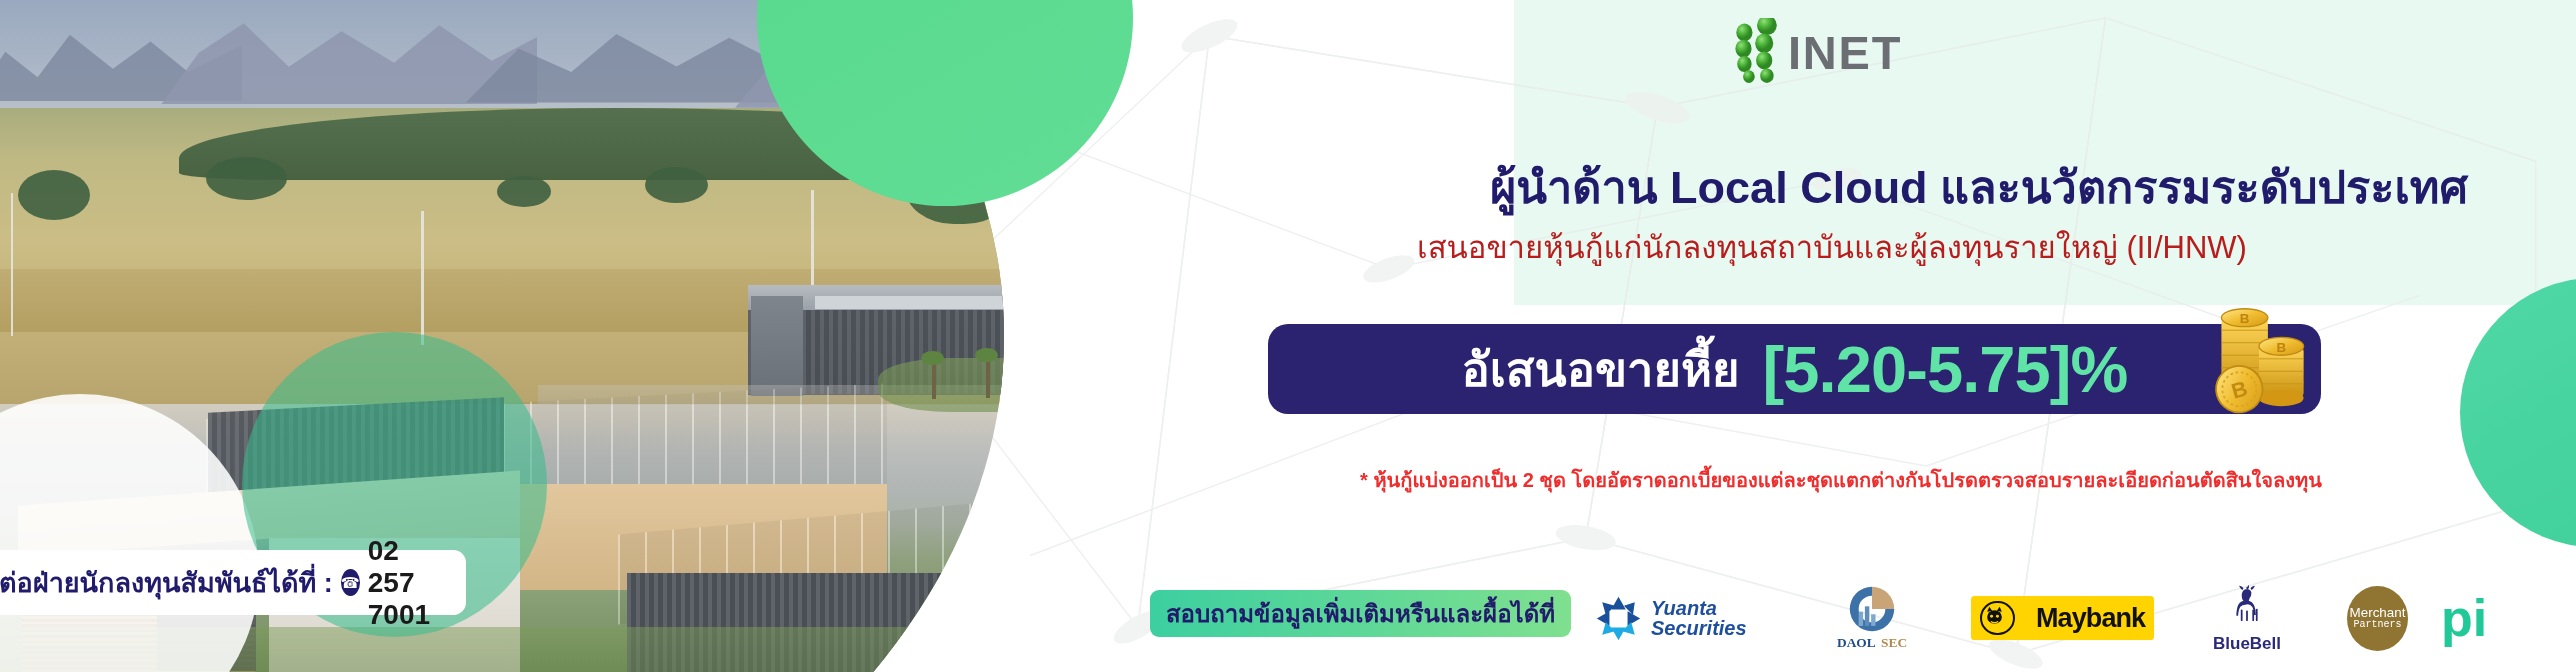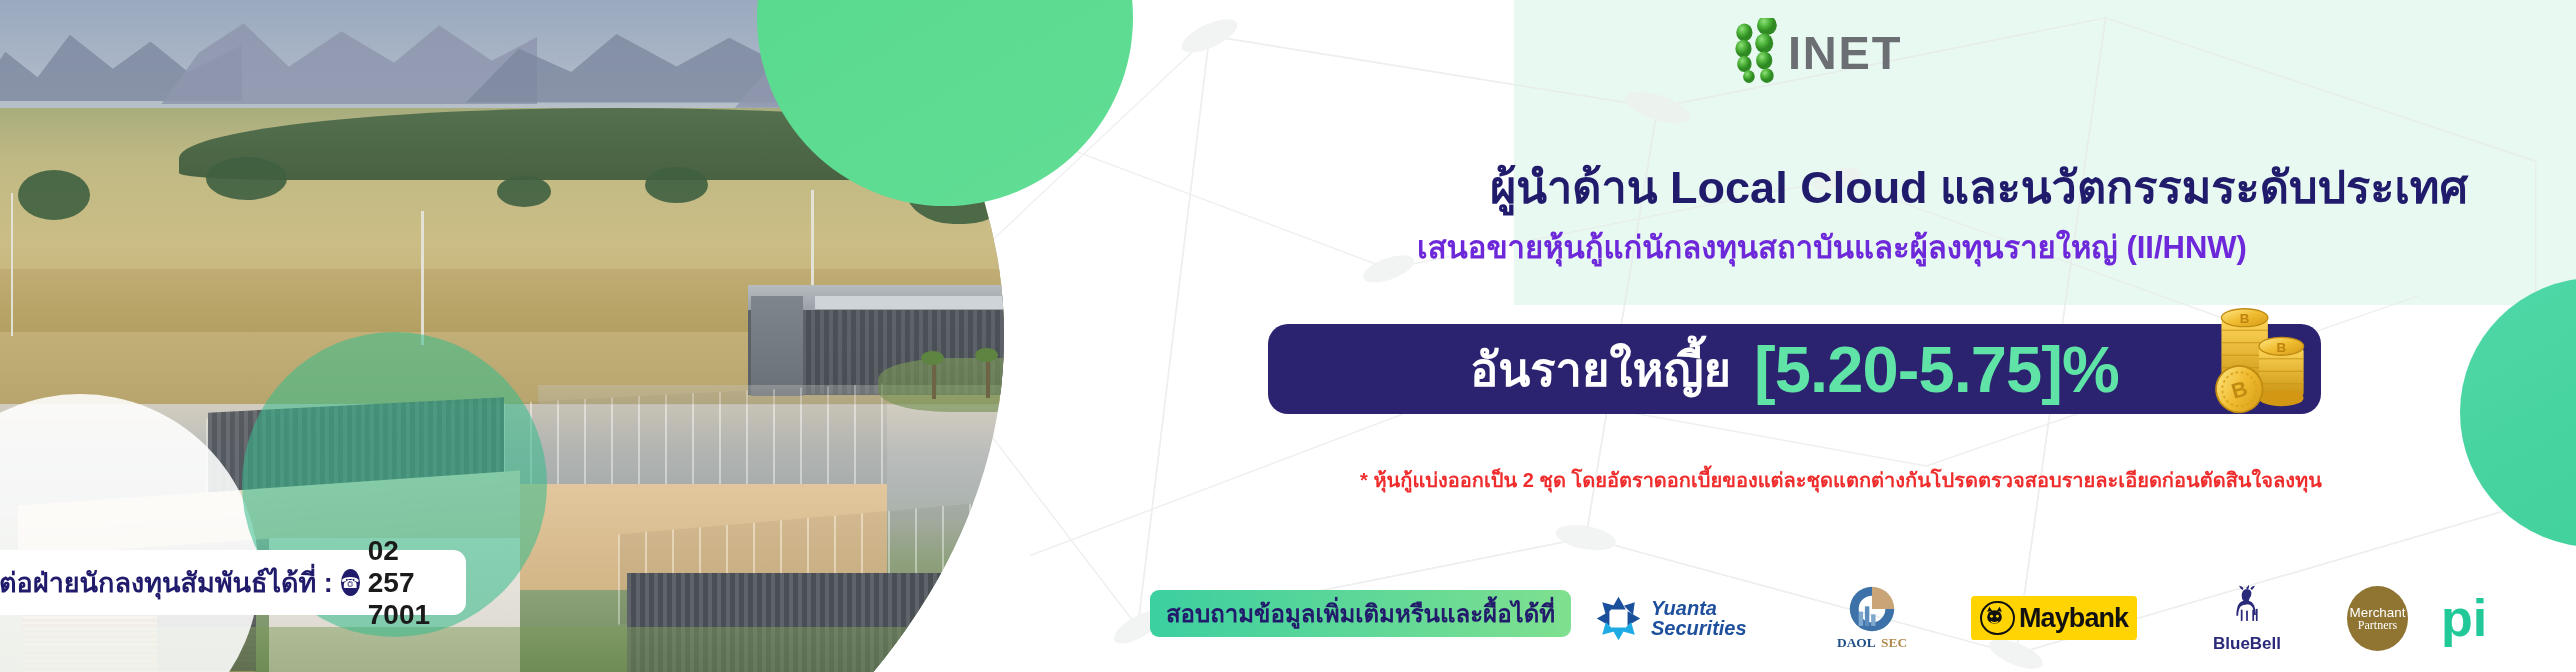--- a/index.html
+++ b/index.html
@@ -126,21 +126,21 @@
   .headline{
     position:absolute;left:1196px;top:151px;width:1272px;
     text-align:right;
     color:#211b6b;font-size:45px;font-weight:bold;
     font-family:"Liberation Sans",sans-serif;
     white-space:nowrap;
   }
   .subheadline{
     position:absolute;left:1196px;top:222px;width:1272px;
     text-align:center;
-    color:#6d28d9;font-size:31px;font-weight:bold;
+    color:#b91c1c;font-size:31px;font-weight:normal;
     font-family:"Liberation Sans",sans-serif;
     white-space:nowrap;
   }
 
   
   .rate-badge{
     position:absolute;left:1268px;top:324px;width:1053px;height:90px;
     background:#2b2370;border-radius:20px;
     display:flex;align-items:center;justify-content:center;
   }
@@ -186,36 +186,36 @@
 
   .yuanta-mark{width:47px;height:47px;position:relative;margin-right:9px;}
   .yuanta-txt{
     color:#1d4f9c;font-style:italic;font-weight:bold;font-size:20px;line-height:20px;
     font-family:"Liberation Sans",sans-serif;
   }
   .daol-wrap{display:flex;flex-direction:column;align-items:center;}
   .daol-mark{width:48px;height:48px;position:relative;}
   .daol-txt{font-size:13.4px;font-weight:bold;font-family:"Liberation Serif",serif;margin-top:2.7px;}
   .maybank{
-    background:#ffd400;border-radius:3.6px;padding:4.5px 9px;display:flex;align-items:center;
+    background:#ffd400;border-radius:3.6px;padding:4.5px 9px;display:flex;align-items:center;gap:17px;
   }
   .mb-tiger{
     width:30.5px;height:30.5px;border-radius:50%;border:2.7px solid #111;margin-right:4.5px;
     background:#ffd400;position:relative;
   }
   .mb-txt{font-size:27px;font-weight:bold;color:#111;font-family:"Liberation Sans",sans-serif;letter-spacing:-0.9px;}
   .bluebell{display:flex;flex-direction:column;align-items:center;gap:12px;}
   .bb-deer{width:36px;height:39px;position:relative;}
   .bb-txt{color:#2b2a7a;font-size:17px;font-weight:bold;font-family:"Liberation Sans",sans-serif;}
   .merchant{
     width:61px;height:65px;border-radius:50%;background:#8f7432;
     display:flex;flex-direction:column;align-items:center;justify-content:center;color:#fff;
   }
   .mc-1{font-size:13.4px;font-family:"Liberation Sans",sans-serif;line-height:13.4px;}
-  .mc-2{font-size:12px;font-family:Liberation Serif, serif;line-height:10px;}
+  .mc-2{font-size:10px;font-family:Liberation Mono, monospace;line-height:10px;}
   .pi-logo{color:#20c997;font-size:52px;font-weight:bold;line-height:45px;font-family:"Liberation Sans",sans-serif;}
 
   
   .contact-card{
     position:absolute;left:-36px;top:550px;width:502px;height:65px;
     background:#ffffff;border-radius:12.5px;
     display:flex;align-items:center;justify-content:flex-end;
     padding-right:23px;box-sizing:border-box;
   }
   .contact-text{
@@ -342,21 +342,21 @@
       <ellipse cx="38" cy="47" rx="9" ry="10" fill="url(#gd)"></ellipse>
       <ellipse cx="41" cy="64" rx="7.5" ry="8" fill="url(#gd)"></ellipse>
     </svg>
     <div class="logo-text">INET</div>
   </div>
 
   <div class="headline">ผู้นำด้าน Local Cloud และนวัตกรรมระดับประเทศ</div>
   <div class="subheadline">เสนอขายหุ้นกู้แก่นักลงทุนสถาบันและผู้ลงทุนรายใหญ่ (II/HNW)</div>
 
   <div class="rate-badge">
-    <span class="rate-label">อันรายใหญี้ย</span>
+    <span class="rate-label">อัเสนอขายหี้ย</span>
     <span class="rate-value">[5.20-5.75]%</span>
   </div>
 
   <div class="coins">
     <svg width="134" height="121" viewBox="0 0 150 135">
       <defs>
         <linearGradient id="cg" x1="0" y1="0" x2="1" y2="1">
           <stop offset="0%" stop-color="#ffe889"></stop>
           <stop offset="50%" stop-color="#f0bc30"></stop>
           <stop offset="100%" stop-color="#d59a16"></stop>

